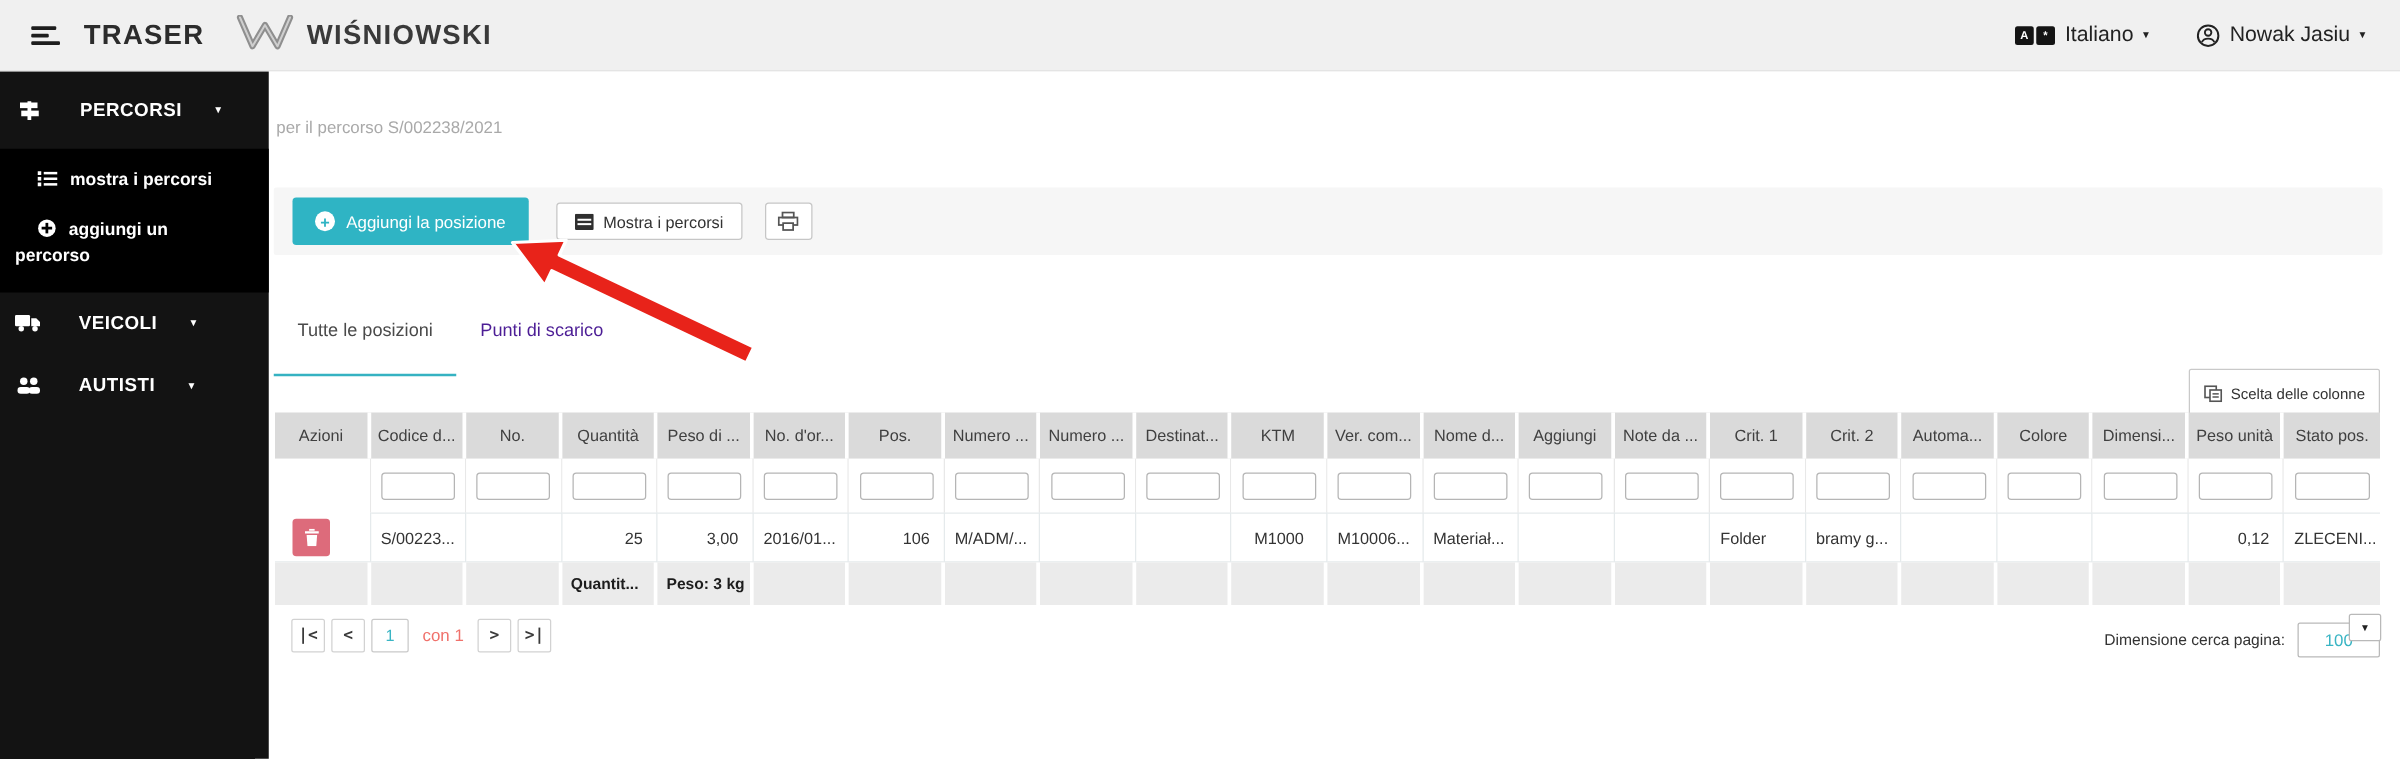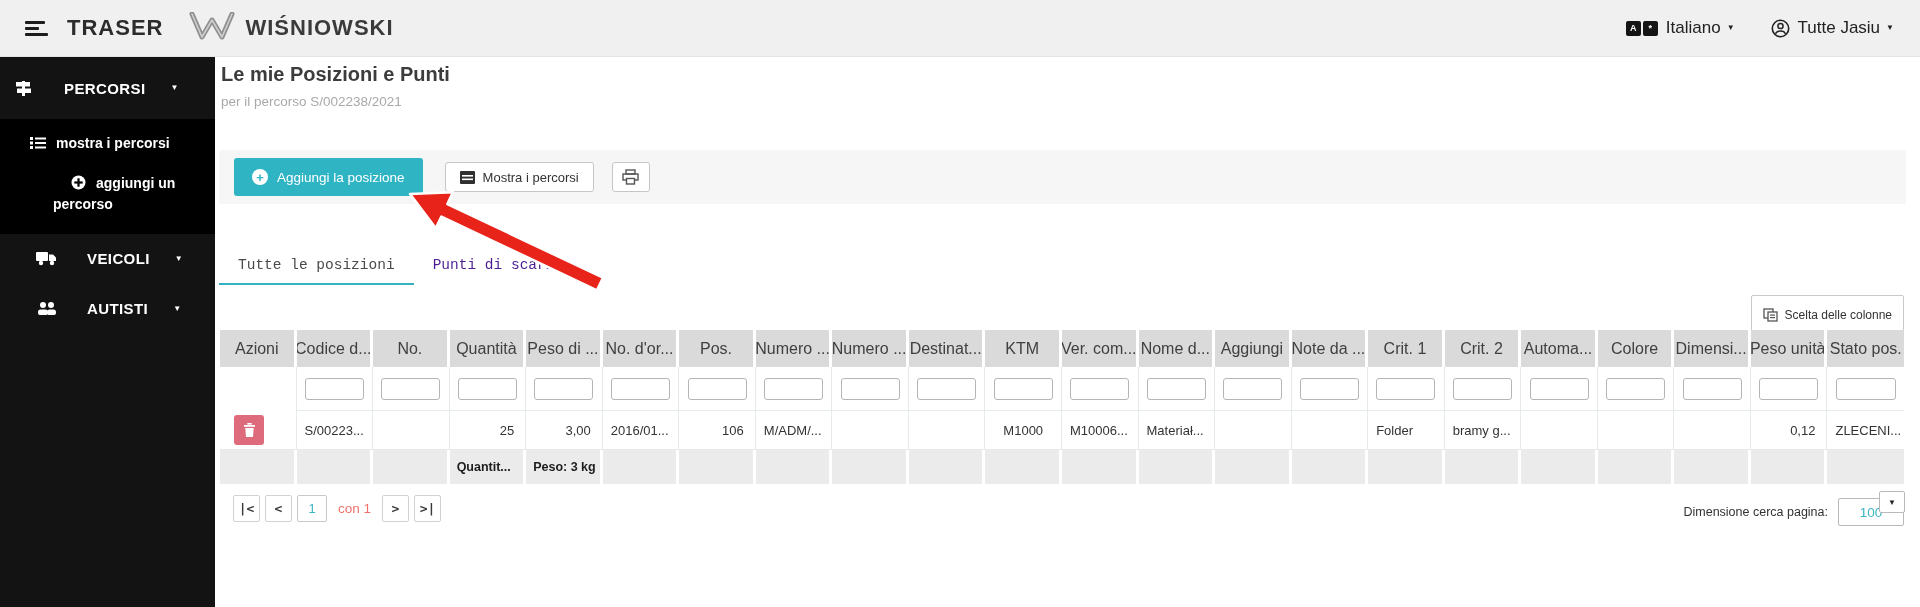--- a/index.html
+++ b/index.html
@@ -27,48 +27,48 @@
   .user-group{margin-right:26px;margin-left:22px;}
   .user-icon{margin-right:8px;display:flex;}
   
   .sidebar{position:absolute;left:0;top:57px;width:215px;height:550px;background:#131313;z-index:4;}
   .side-item{display:flex;align-items:center;color:#fff;cursor:pointer;gap:19px;}
   .side-section{height:62px;padding-left:14px;font-size:15px;font-weight:bold;letter-spacing:.4px;}
   .side-section .s-ic{margin-right:12px;display:flex;}
   .side-sub{background:#000;padding:4px 0 10px 0;}
   .sub-item{padding:10px 10px 10px 12px;font-size:14px;font-weight:bold;color:#fff;cursor:pointer;line-height:1.45;}
   .sub-item .s-ic{display:inline-flex;vertical-align:-2px;margin:0 10px 0 18px;}
-  .side-mid{height:50px;padding-left:12px;font-size:15px;font-weight:bold;letter-spacing:.4px;margin-left:24px;}
+  .side-mid{height:50px;padding-left:12px;font-size:15px;font-weight:bold;letter-spacing:.4px;}
   .side-mid .s-ic{margin-right:10px;display:flex;}
   
   .content{position:absolute;left:215px;top:57px;width:1705px;height:550px;background:#fff;}
   .page-title{position:absolute;left:6px;top:6px;font-size:20px;color:#3c3c3c;}
   .page-subtitle{position:absolute;left:6px;top:37px;font-size:13.5px;color:#a9a9a9;}
   .toolbar{position:absolute;left:4px;right:14px;top:93px;height:54px;background:#f6f6f6;
     border-radius:2px;display:flex;align-items:center;}
   .btn-teal{margin-left:15px;height:38px;padding:0 18px;background:#2fb4c4;color:#fff;border:none;
     border-radius:3px;font-size:13.5px;font-family:inherit;display:flex;align-items:center;gap:9px;cursor:pointer;}
   .btn-teal .plus-circle{width:16px;height:16px;background:#fff;color:#2fb4c4;border-radius:50%;
     font-size:13px;font-weight:bold;display:flex;align-items:center;justify-content:center;line-height:1;}
   .btn-white{margin-left:22px;height:30px;padding:0 14px;background:#fff;border:1px solid #c6c6c6;
     border-radius:3px;font-size:13px;font-family:inherit;color:#333;display:flex;align-items:center;gap:8px;cursor:pointer;}
   .btn-icon{margin-left:18px;width:38px;height:30px;background:#fff;border:1px solid #c6c6c6;
     border-radius:3px;display:flex;align-items:center;justify-content:center;cursor:pointer;}
   .tabs{position:absolute;left:4px;top:191px;display:flex;}
-  .tab{padding:9px 19px 10px;font-size:14.5px;cursor:pointer;font-family:Liberation Mono, monospace;}
+  .tab{padding:9px 19px 26px;font-size:14.5px;cursor:pointer;}
   .tab.active{color:#4a4a4a;border-bottom:2px solid #35b2c2;}
   .tab.inactive{color:#4c1d95;}
   .chooser-btn{position:absolute;right:16px;top:238px;height:40px;padding:0 11px;background:#fff;
     border:1px solid #c9c9c9;border-radius:2px;font-size:12px;font-family:inherit;color:#333;
     display:flex;align-items:center;gap:7px;cursor:pointer;}
   
   .grid{position:absolute;left:5px;right:16px;top:273px;}
   .g-row{display:grid;grid-template-columns:repeat(22,1fr);}
   .th-cell{height:37px;background:#dadada;border-right:3px solid #fff;display:flex;align-items:center;
-    justify-content:center;font-size:16px;color:#404040;cursor:pointer;overflow:hidden;white-space:nowrap;}
+    justify-content:center;font-size:13px;color:#404040;cursor:pointer;overflow:hidden;white-space:nowrap;}
   .th-cell:last-child{border-right:none;}
   .f-cell{height:43px;background:#fff;border-right:1px solid #e8e8e8;display:flex;align-items:center;justify-content:center;}
   .f-cell:last-child{border-right:none;}
   .f-cell input{width:78%;height:22px;border:1px solid #b5b5b5;border-radius:3px;background:#fff;
     font-family:inherit;font-size:12px;padding:0 4px;}
   .d-cell{height:40px;border-top:1px solid #e5eaec;border-bottom:1px solid #e5eaec;border-right:1px solid #e5eaec;
     display:flex;align-items:center;padding:0 8px;font-size:13px;color:#333;overflow:hidden;white-space:nowrap;}
   .d-cell:last-child{border-right:none;}
   .d-cell.num{justify-content:flex-end;padding-right:11px;}
   .d-cell.ctr{justify-content:center;}
@@ -121,21 +121,21 @@
     <span class="caret">▼</span>
   </div>
   <div class="top-group user-group">
     <span class="user-icon">
       <svg width="19" height="19" viewBox="0 0 19 19">
         <circle cx="9.5" cy="9.5" r="8.2" fill="none" stroke="#222" stroke-width="1.6"></circle>
         <circle cx="9.5" cy="7" r="2.6" fill="none" stroke="#222" stroke-width="1.5"></circle>
         <path d="M4.5,14.8 a5.2,4 0 0 1 10,0" fill="none" stroke="#222" stroke-width="1.5"></path>
       </svg>
     </span>
-    <span class="top-label">Tutte Jasiu</span>
+    <span class="top-label">Nowak Jasiu</span>
     <span class="caret">▼</span>
   </div>
 </header>
 
 <nav class="sidebar">
   <div class="side-item side-section">
     <span class="s-ic">
       <svg width="19" height="17" viewBox="0 0 19 17">
         <rect x="8" y="1" width="3" height="15" fill="#fff"></rect>
         <rect x="2" y="2" width="14" height="4.5" fill="#fff"></rect>
@@ -152,21 +152,21 @@
         <svg width="16" height="14" viewBox="0 0 16 14">
           <rect x="0" y="1" width="3" height="3" fill="#fff"></rect>
             <rect x="5" y="1.5" width="11" height="2" fill="#fff"></rect>
           <rect x="0" y="5.5" width="3" height="3" fill="#fff"></rect>
             <rect x="5" y="6" width="11" height="2" fill="#fff"></rect>
           <rect x="0" y="10" width="3" height="3" fill="#fff"></rect>
             <rect x="5" y="10.5" width="11" height="2" fill="#fff"></rect>
         </svg>
       </span><span>mostra i percorsi</span>
     </div>
-    <div class="sub-item" style="max-width:150px;margin-left:41px;">
+    <div class="sub-item" style="max-width:150px;">
       <span class="s-ic">
         <svg width="15" height="15" viewBox="0 0 15 15">
           <circle cx="7.5" cy="7.5" r="7" fill="#fff"></circle>
           <rect x="6.4" y="3.3" width="2.2" height="8.4" fill="#000"></rect>
           <rect x="3.3" y="6.4" width="8.4" height="2.2" fill="#000"></rect>
         </svg>
       </span><span>aggiungi un percorso</span>
     </div>
   </div>
 
@@ -191,21 +191,20 @@
         <rect x="2" y="8.5" width="10" height="5.5" rx="2.6" fill="#fff"></rect>
         <rect x="11" y="8.5" width="9" height="5.5" rx="2.6" fill="#fff"></rect>
       </svg>
     </span>
     <span>AUTISTI</span>
     <span class="caret" style="color:#fff">▼</span>
   </div>
 </nav>
 
 <main class="content">
-  <h1 class="page-title">Le mie Posizioni e Punti</h1>
   <div class="page-subtitle">per il percorso S/002238/2021</div>
 
   <div class="toolbar">
     <button class="btn-teal">
       <span class="plus-circle">+</span>
       <span>Aggiungi la posizione</span>
     </button>
     <button class="btn-white">
       <span style="display:flex">
         <svg width="15" height="13" viewBox="0 0 15 13">

